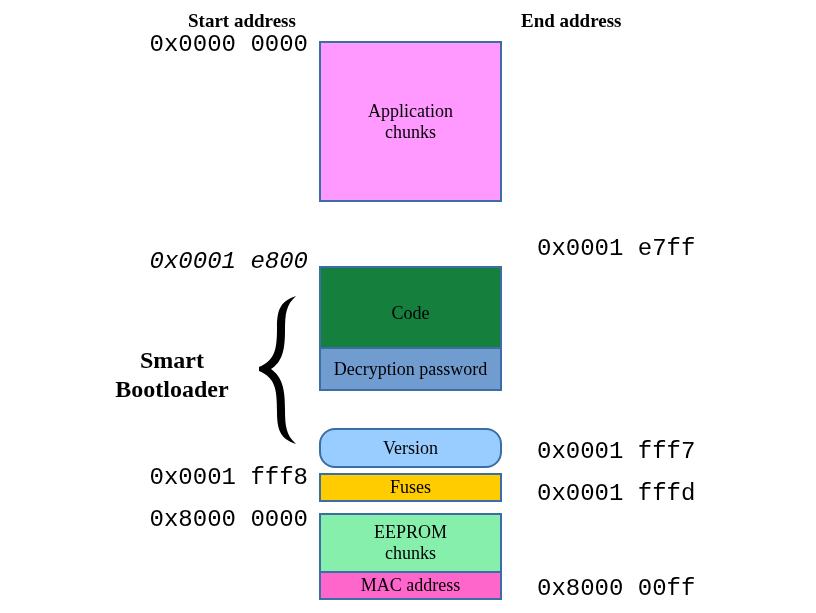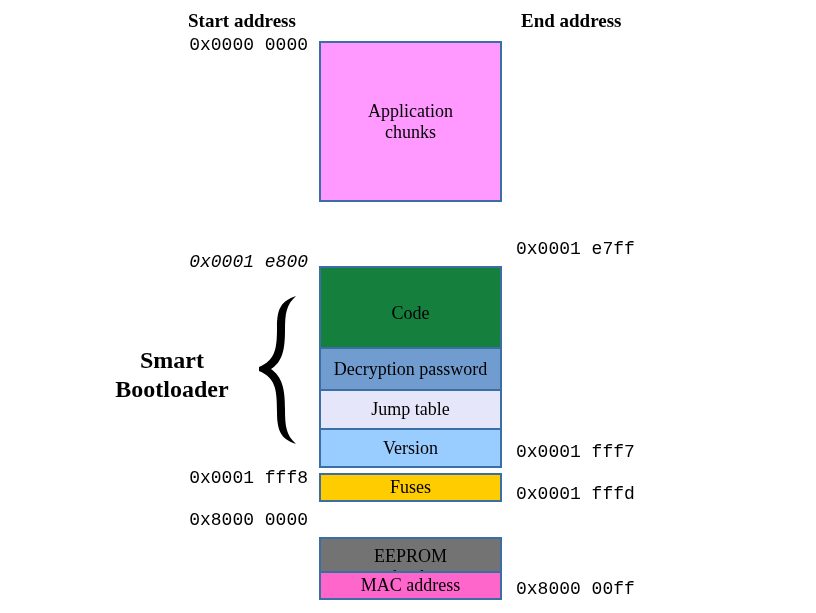--- a/index.html
+++ b/index.html
@@ -14,23 +14,24 @@
   }
   .hdr {
     position: absolute;
     font-weight: bold;
     font-size: 19px;
     white-space: nowrap;
   }
   .addr {
     position: absolute;
     font-family: "Liberation Mono", monospace;
-    font-size: 18px;
+    font-size: 24px;
     line-height: 18px;
     white-space: pre;
+    margin-left: 21px;
   }
   .addr.left-col { right: 508px; text-align: right; }
   .addr.right-col { left: 516px; text-align: left; }
   .block {
     position: absolute;
     left: 319px;
     width: 183px;
     box-sizing: border-box;
     border: 2px solid #3a6ea5;
     display: flex;
@@ -38,21 +39,21 @@
     align-items: center;
     justify-content: center;
     text-align: center;
     font-size: 18px;
     line-height: 21px;
   }
   .block-app     { top: 41px;  height: 161px; }
   .block-code    { top: 255px; height: 94px; }
   .block-decrypt { top: 347px; height: 44px; text-align: right; }
   .block-jump    { top: 389px; height: 41px; }
-  .block-version { top: 428px; height: 40px; }
+  .block-version { top: 428px; height: 40px; border-radius: 16px; }
   .block-fuses   { top: 473px; height: 29px; }
   .block-eeprom  { top: 513px; height: 60px; }
   .block-mac     { top: 571px; height: 29px; }
   .brace-label {
     position: absolute;
     left: 72px;
     top: 346px;
     width: 200px;
     text-align: center;
     font-weight: bold;
@@ -91,33 +92,30 @@
   </div>
 
   <div class="block block-code" style="background-color: #15803d; border-color: rgb(58, 110, 165); margin-top: 11px;">
     <div>Code</div>
   </div>
 
   <div class="block block-decrypt" style="background-color: rgb(113, 156, 208); border-color: rgb(58, 110, 165);">
     <div>Decryption password</div>
   </div>
 
-  <div class="block block-jump" style="background-color: rgb(230, 230, 250); border-color: rgb(58, 110, 165);">
-    <div>Jump table</div>
-  </div>
 
   <div class="block block-version" style="background-color: rgb(153, 204, 255); border-color: rgb(58, 110, 165);">
     <div>Version</div>
   </div>
 
   <div class="block block-fuses" style="background-color: rgb(255, 204, 0); border-color: rgb(58, 110, 165);">
     <div>Fuses</div>
   </div>
 
-  <div class="block block-eeprom" style="background-color: #737373; border-color: rgb(58, 110, 165); margin-top: 24px;">
+  <div class="block block-eeprom" style="background-color: #86efac; border-color: rgb(58, 110, 165);">
     <div>EEPROM</div>
     <div>chunks</div>
   </div>
 
   <div class="block block-mac" style="background-color: rgb(255, 102, 204); border-color: rgb(58, 110, 165);">
     <div>MAC address</div>
   </div>
 
   <div class="brace-label">
     <div>Smart</div>

